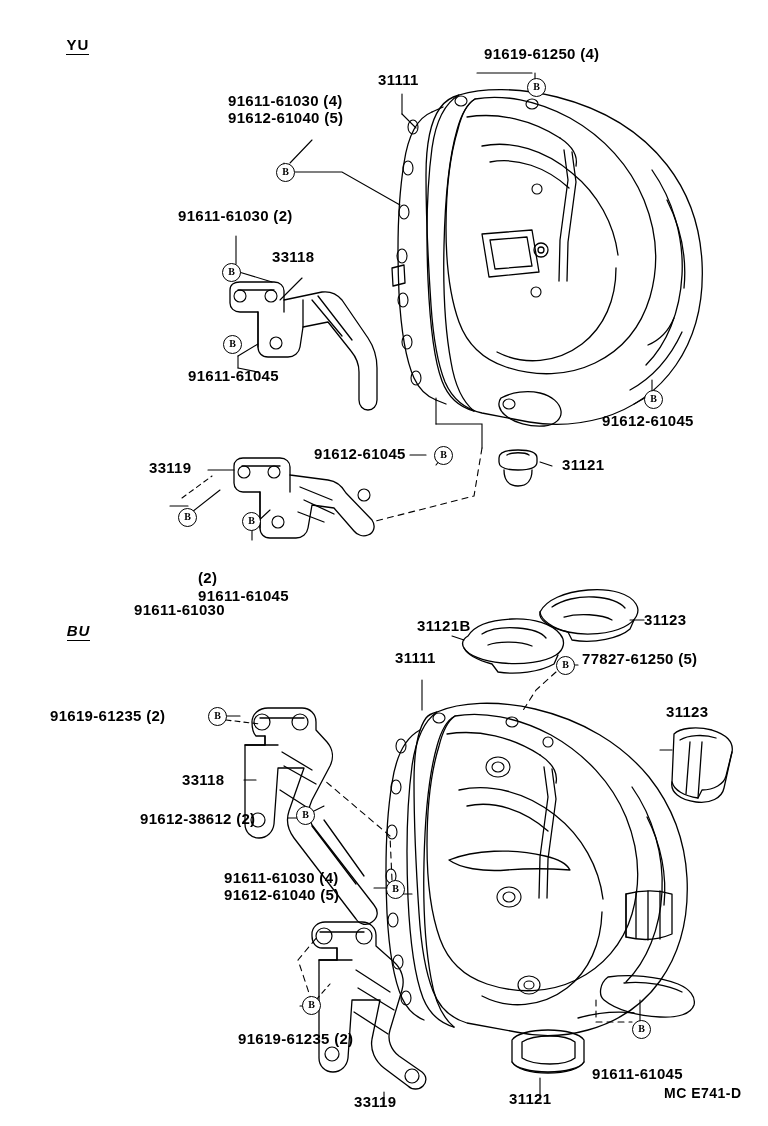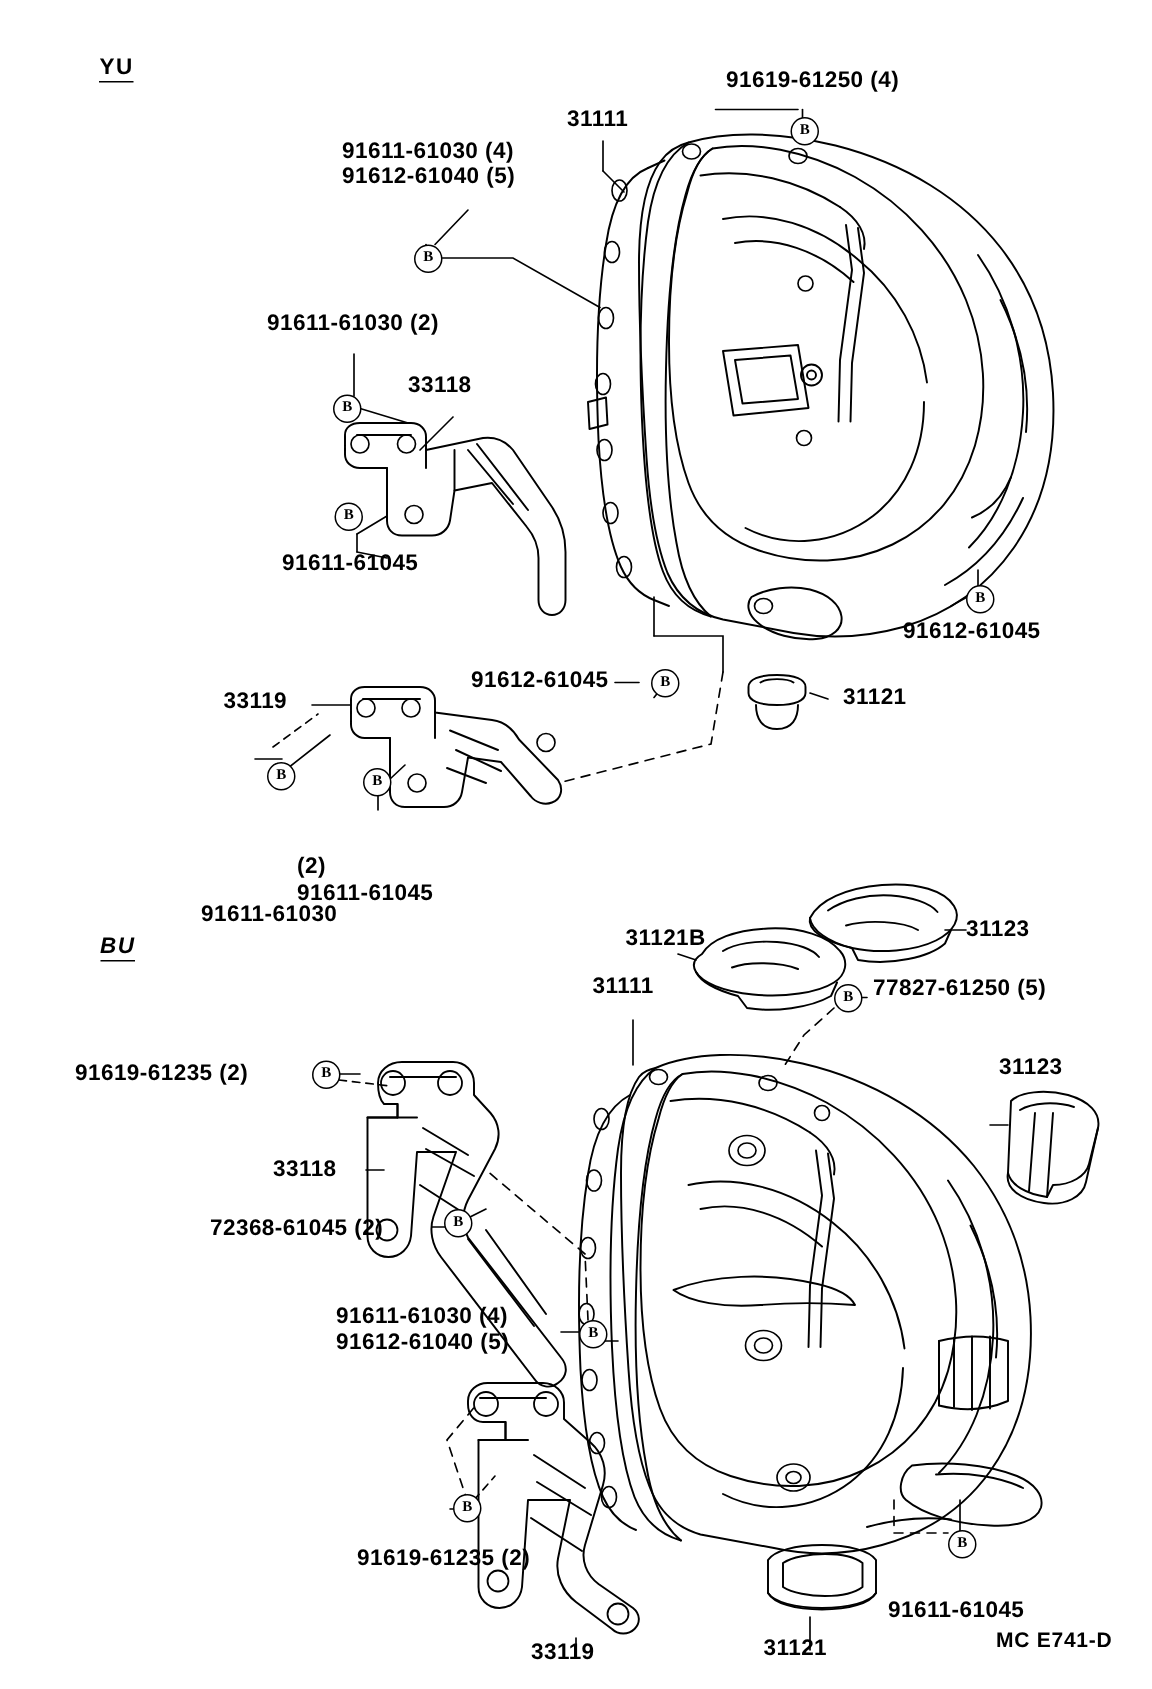--- a/index.html
+++ b/index.html
@@ -392,21 +392,21 @@
   <div class="lbl code" style="left:186px; top:570px;">(2)</div>
   <div class="lbl code" style="left:186px; top:588px;">91611-61045</div>
 
   <div class="lbl code" style="left:371px; top:618px;margin-left:34px;">31121B</div>
   <div class="lbl code" style="left:632px; top:612px;">31123</div>
   <div class="lbl code" style="left:654px; top:704px;">31123</div>
   <div class="lbl code" style="left:383px; top:650px;">31111</div>
   <div class="lbl code" style="left:570px; top:651px;">77827-61250 (5)</div>
   <div class="lbl code" style="left:38px; top:708px;">91619-61235 (2)</div>
   <div class="lbl code" style="left:170px; top:772px;">33118</div>
-  <div class="lbl code" style="left:128px; top:811px;">72368-61045 (2)</div>
+  <div class="lbl code" style="left:128px; top:811px;">91612-38612 (2)</div>
   <div class="lbl code" style="left:212px; top:870px;">91611-61030 (4)</div>
   <div class="lbl code" style="left:212px; top:887px;">91612-61040 (5)</div>
   <div class="lbl code" style="left:226px; top:1031px;">91619-61235 (2)</div>
   <div class="lbl code" style="left:342px; top:1094px;">33119</div>
   <div class="lbl code" style="left:497px; top:1091px;">31121</div>
   <div class="lbl code" style="left:580px; top:1066px;">91611-61045</div>
 
   <div class="bolt" style="left:515px; top:78px;">B</div>
   <div class="bolt" style="left:264px; top:163px;">B</div>
   <div class="bolt" style="left:210px; top:263px;">B</div>

